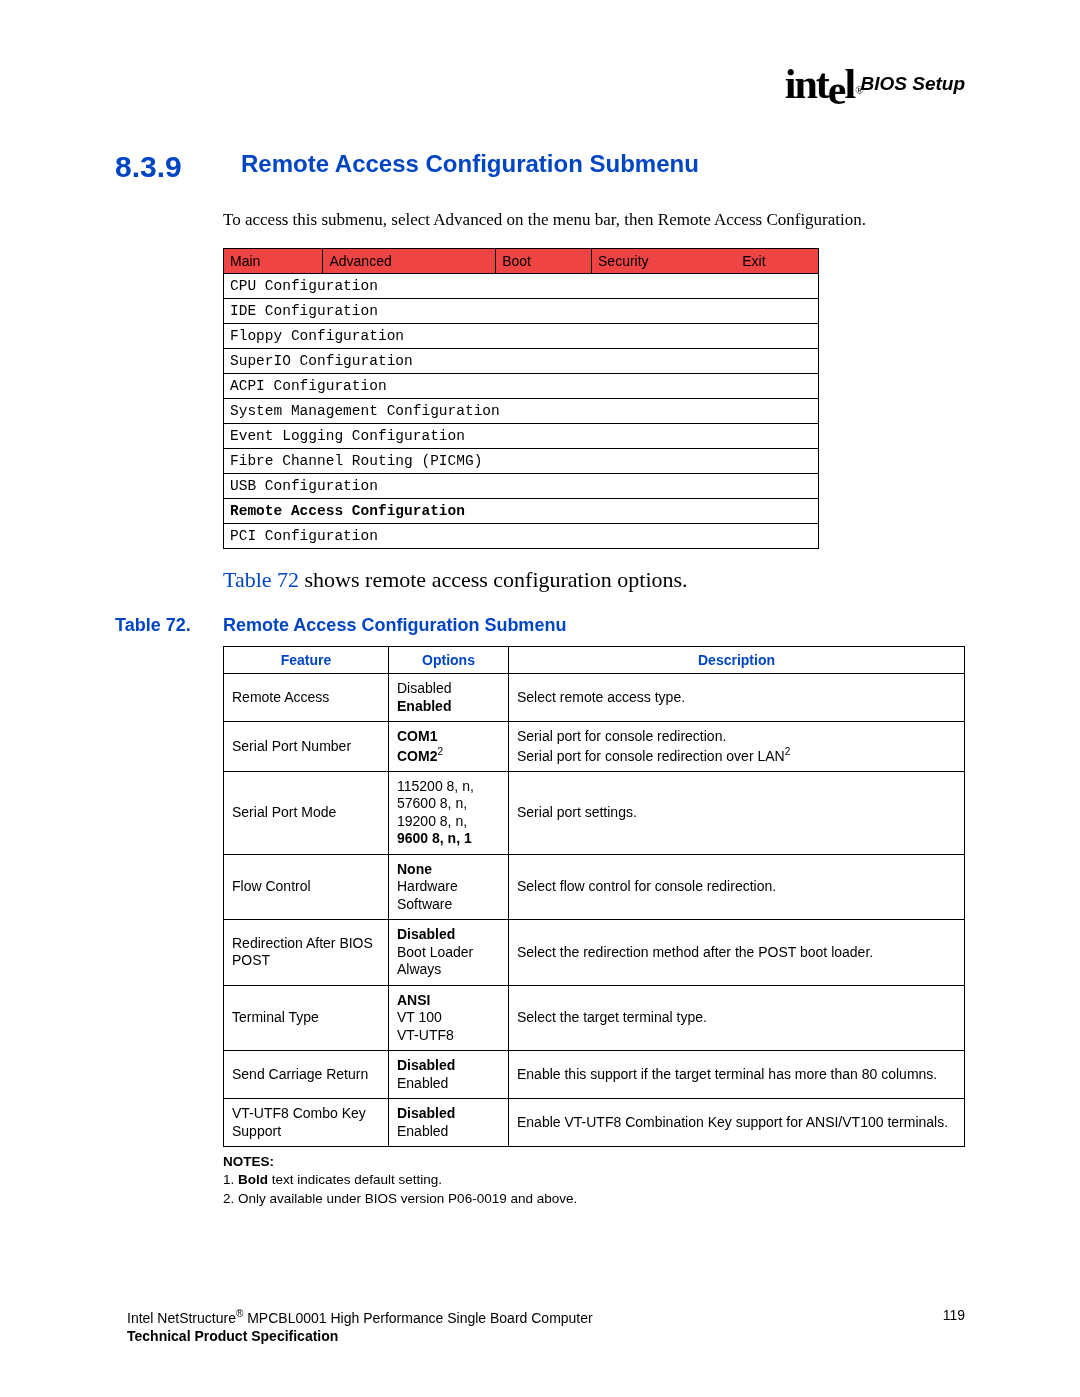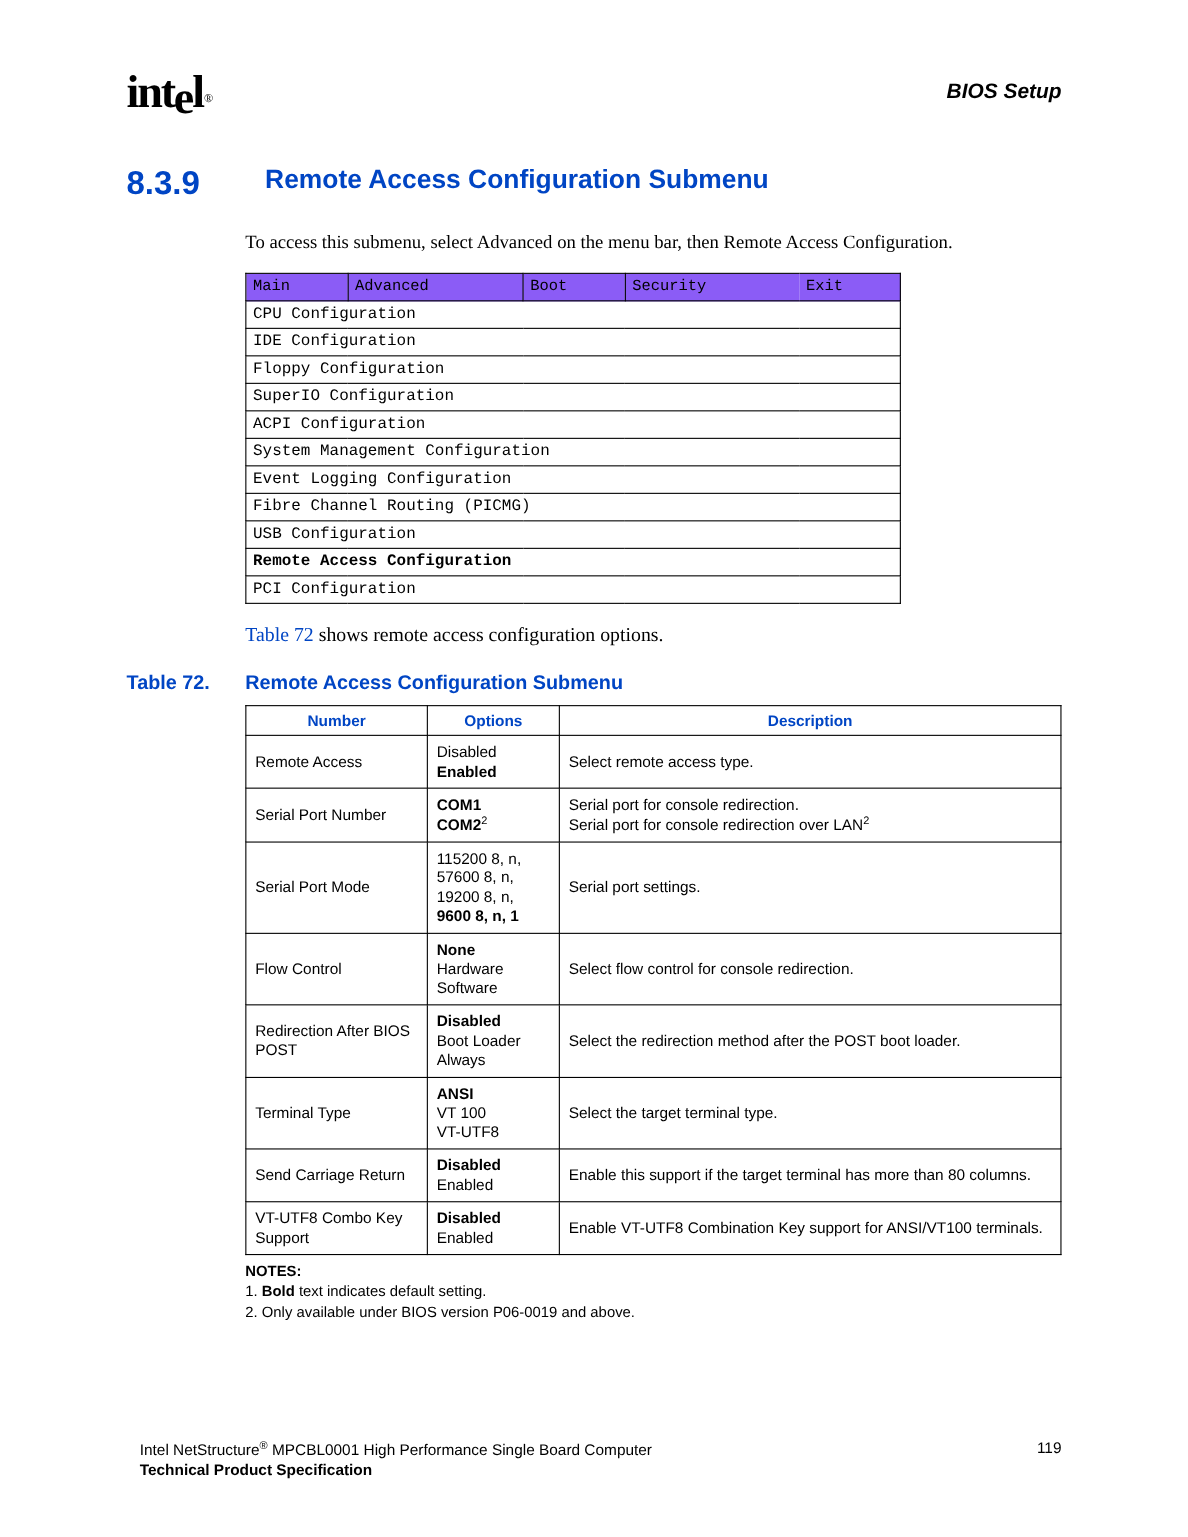--- a/index.html
+++ b/index.html
@@ -9,21 +9,21 @@
     width: 1080px;
     height: 1397px;
     position: relative;
     color: #000;
   }
   .page {
     padding: 60px 115px 0 115px;
   }
   .header {
     display: flex;
-    justify-content: space-between;
+    justify-content: flex-end;
     align-items: center;
     margin-bottom: 42px;
   }
   .logo {
     font-family: "Times New Roman", serif;
     font-size: 42px;
     font-weight: bold;
     letter-spacing: -2px;
     position: relative;
   }
@@ -48,26 +48,26 @@
     width: 596px;
     border-collapse: collapse;
     border: 1px solid #000;
     margin-bottom: 18px;
   }
   .menu-table td {
     border: 1px solid #000;
     padding: 4px 6px;
     font-size: 14px;
   }
-  .menu-head td { background: #8b5cf6; font-family: Liberation Mono, monospace;}
+  .menu-head td { background: #ef4444; font-family: Liberation Sans, sans-serif;}
   .menu-items td { font-family: "Courier New", monospace; font-size: 14.5px; }
   .menu-items .bold { font-weight: bold; }
   .caption-line {
     font-family: "Times New Roman", serif;
-    font-size: 18px;
+    font-size: 22px;
     margin-left: 108px;
     margin-bottom: 22px;
   }
   .caption-line .link { color: #0045c4; }
   .tbl-caption {
     color: #0045c4;
     font-weight: bold;
     font-size: 18px;
     margin-bottom: 10px;
     margin-left: 0;
@@ -185,21 +185,21 @@
     <span class="link">Table 72</span><span> shows remote access configuration options.</span>
   </p>
 
   <div class="tbl-caption">
     <span class="tn">Table 72.</span><span>Remote Access Configuration Submenu</span>
   </div>
 
   <table class="opt-table">
     <thead>
       <tr>
-        <th>Number</th>
+        <th>Feature</th>
         <th>Options</th>
         <th>Description</th>
       </tr>
     </thead>
     <tbody id="opt-body">
         <tr>
           <td class="feature">Remote Access</td>
           <td class="options"><span>Disabled</span><br><span class="bold">Enabled</span></td>
           <td>Select remote access type.</td>
         </tr>

